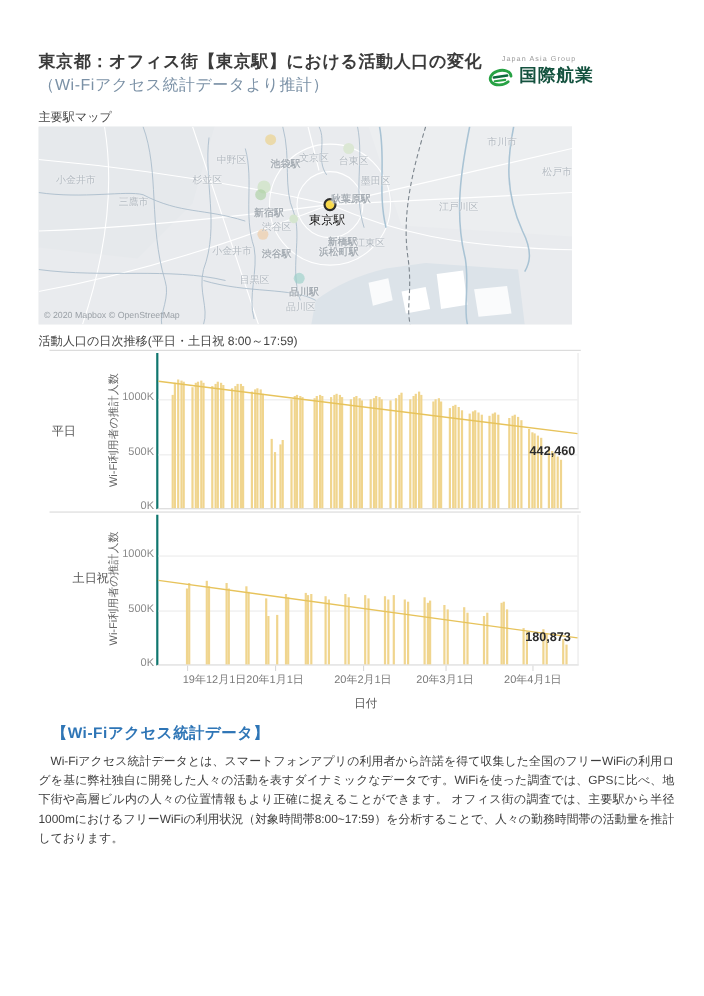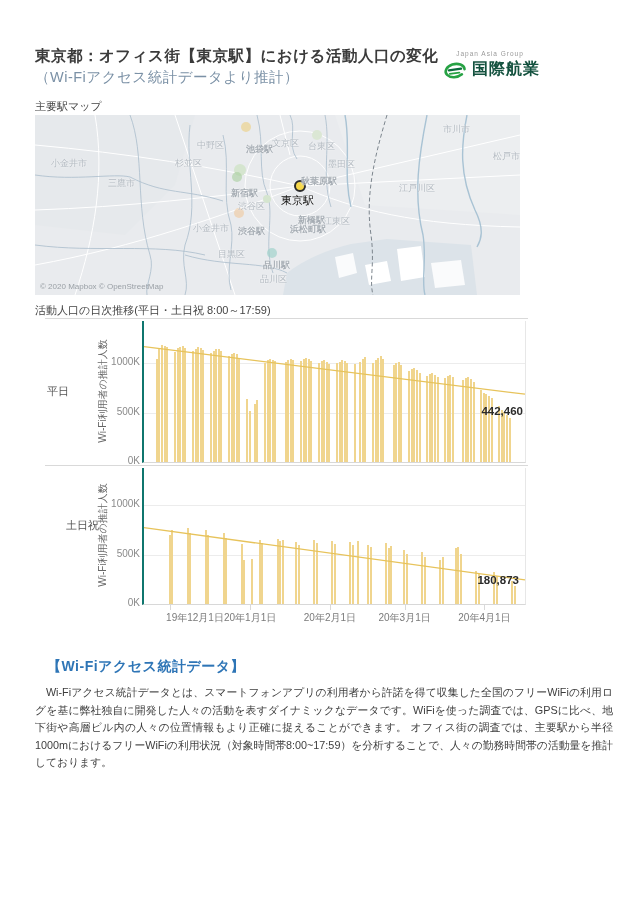--- a/index.html
+++ b/index.html
@@ -325,20 +325,21 @@
       <div class="bar" style="left: 349.1px; top: 104px; height: 32px; background: rgb(240, 213, 142);"></div>
       <div class="bar" style="left: 351.7px; top: 107.9px; height: 28.1px; background: rgb(240, 213, 142);"></div>
       <div class="bar" style="left: 367.1px; top: 113.3px; height: 22.7px; background: rgb(240, 213, 142);"></div>
       <div class="bar" style="left: 369.7px; top: 118.2px; height: 17.8px; background: rgb(240, 213, 142);"></div>
       <svg width="381" height="136" class="trend-svg">
         <line x1="0" y1="59.6" x2="381" y2="111.9" stroke="#e7c35b" stroke-width="1.3"></line>
       </svg>
       <div class="annot" style="right: 6px; top: 106px;">180,873</div>
     </div>
 
+  <div class="abs" id="xaxis-title">日付</div>
 <div class="xtickmark" style="left: 125.3px;"></div>
     <span class="xtick" style="left: 101px; margin-left: 14px;">19年12月1日</span>
     <div class="xtickmark" style="left: 205.1px;"></div>
     <span class="xtick" style="left: 170.1px;">20年1月1日</span>
     <div class="xtickmark" style="left: 284.9px;"></div>
     <span class="xtick" style="left: 249.9px;">20年2月1日</span>
     <div class="xtickmark" style="left: 359.6px;"></div>
     <span class="xtick" style="left: 324.6px;">20年3月1日</span>
     <div class="xtickmark" style="left: 439.4px;"></div>
     <span class="xtick" style="left: 404.4px;">20年4月1日</span>

